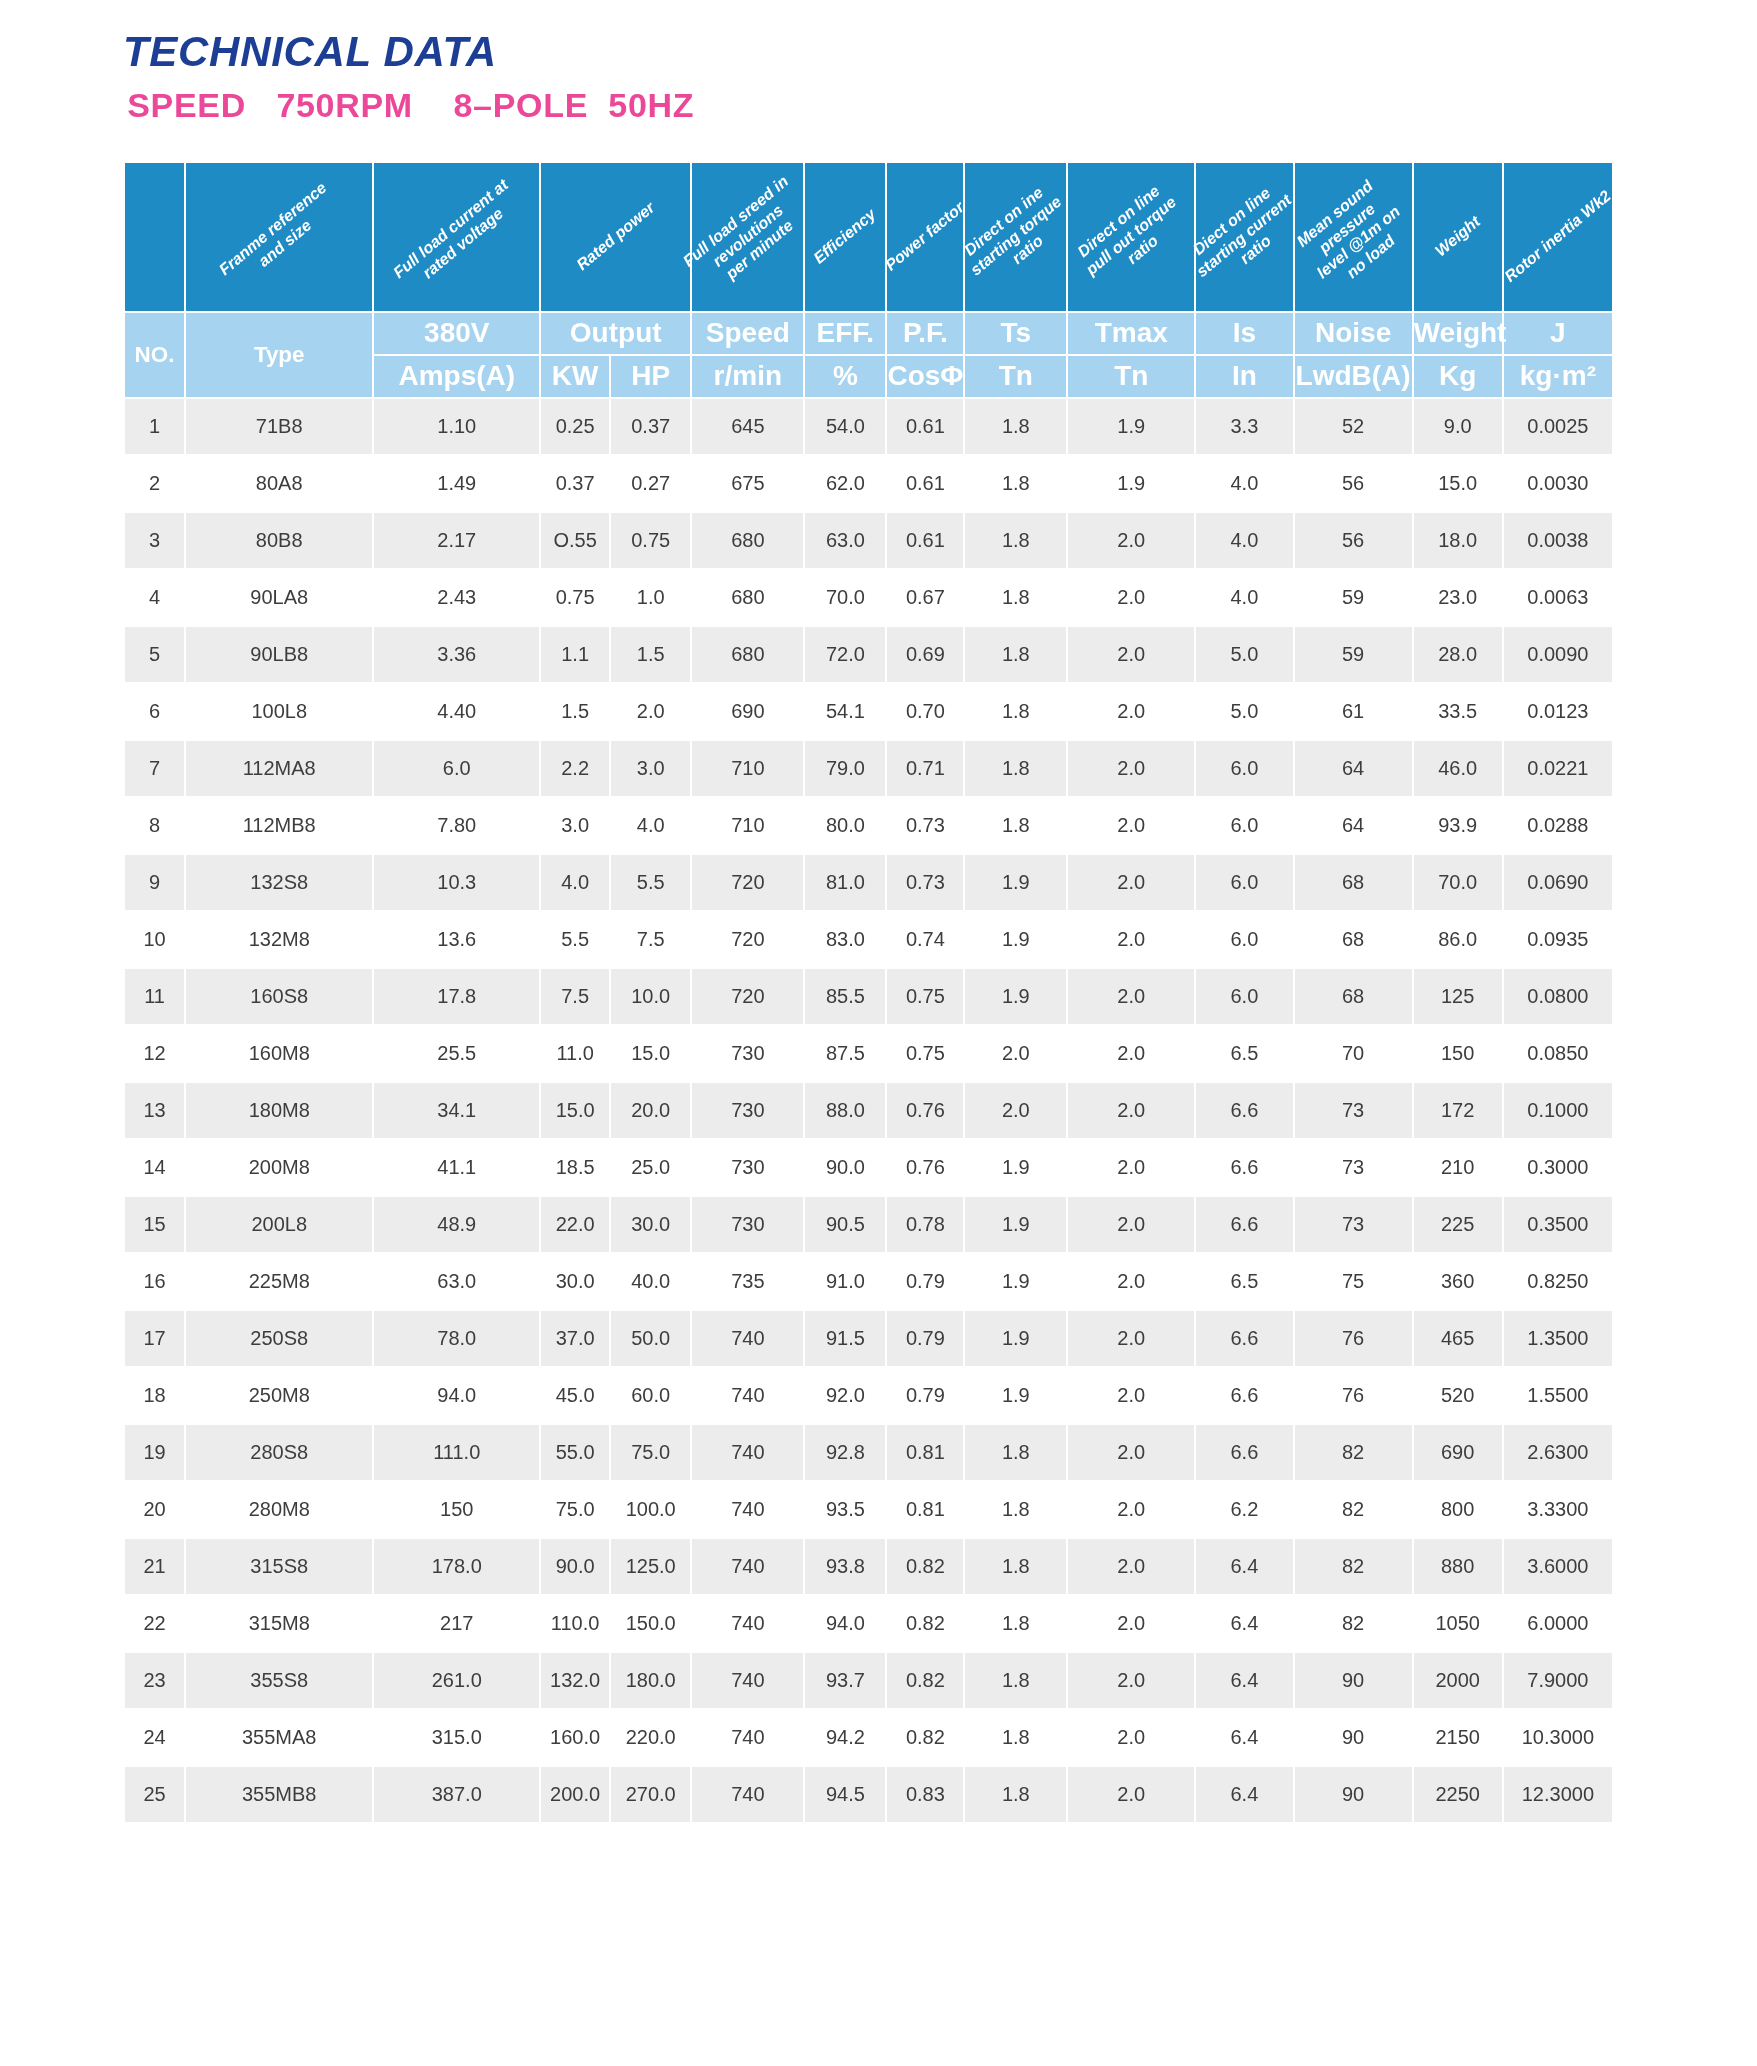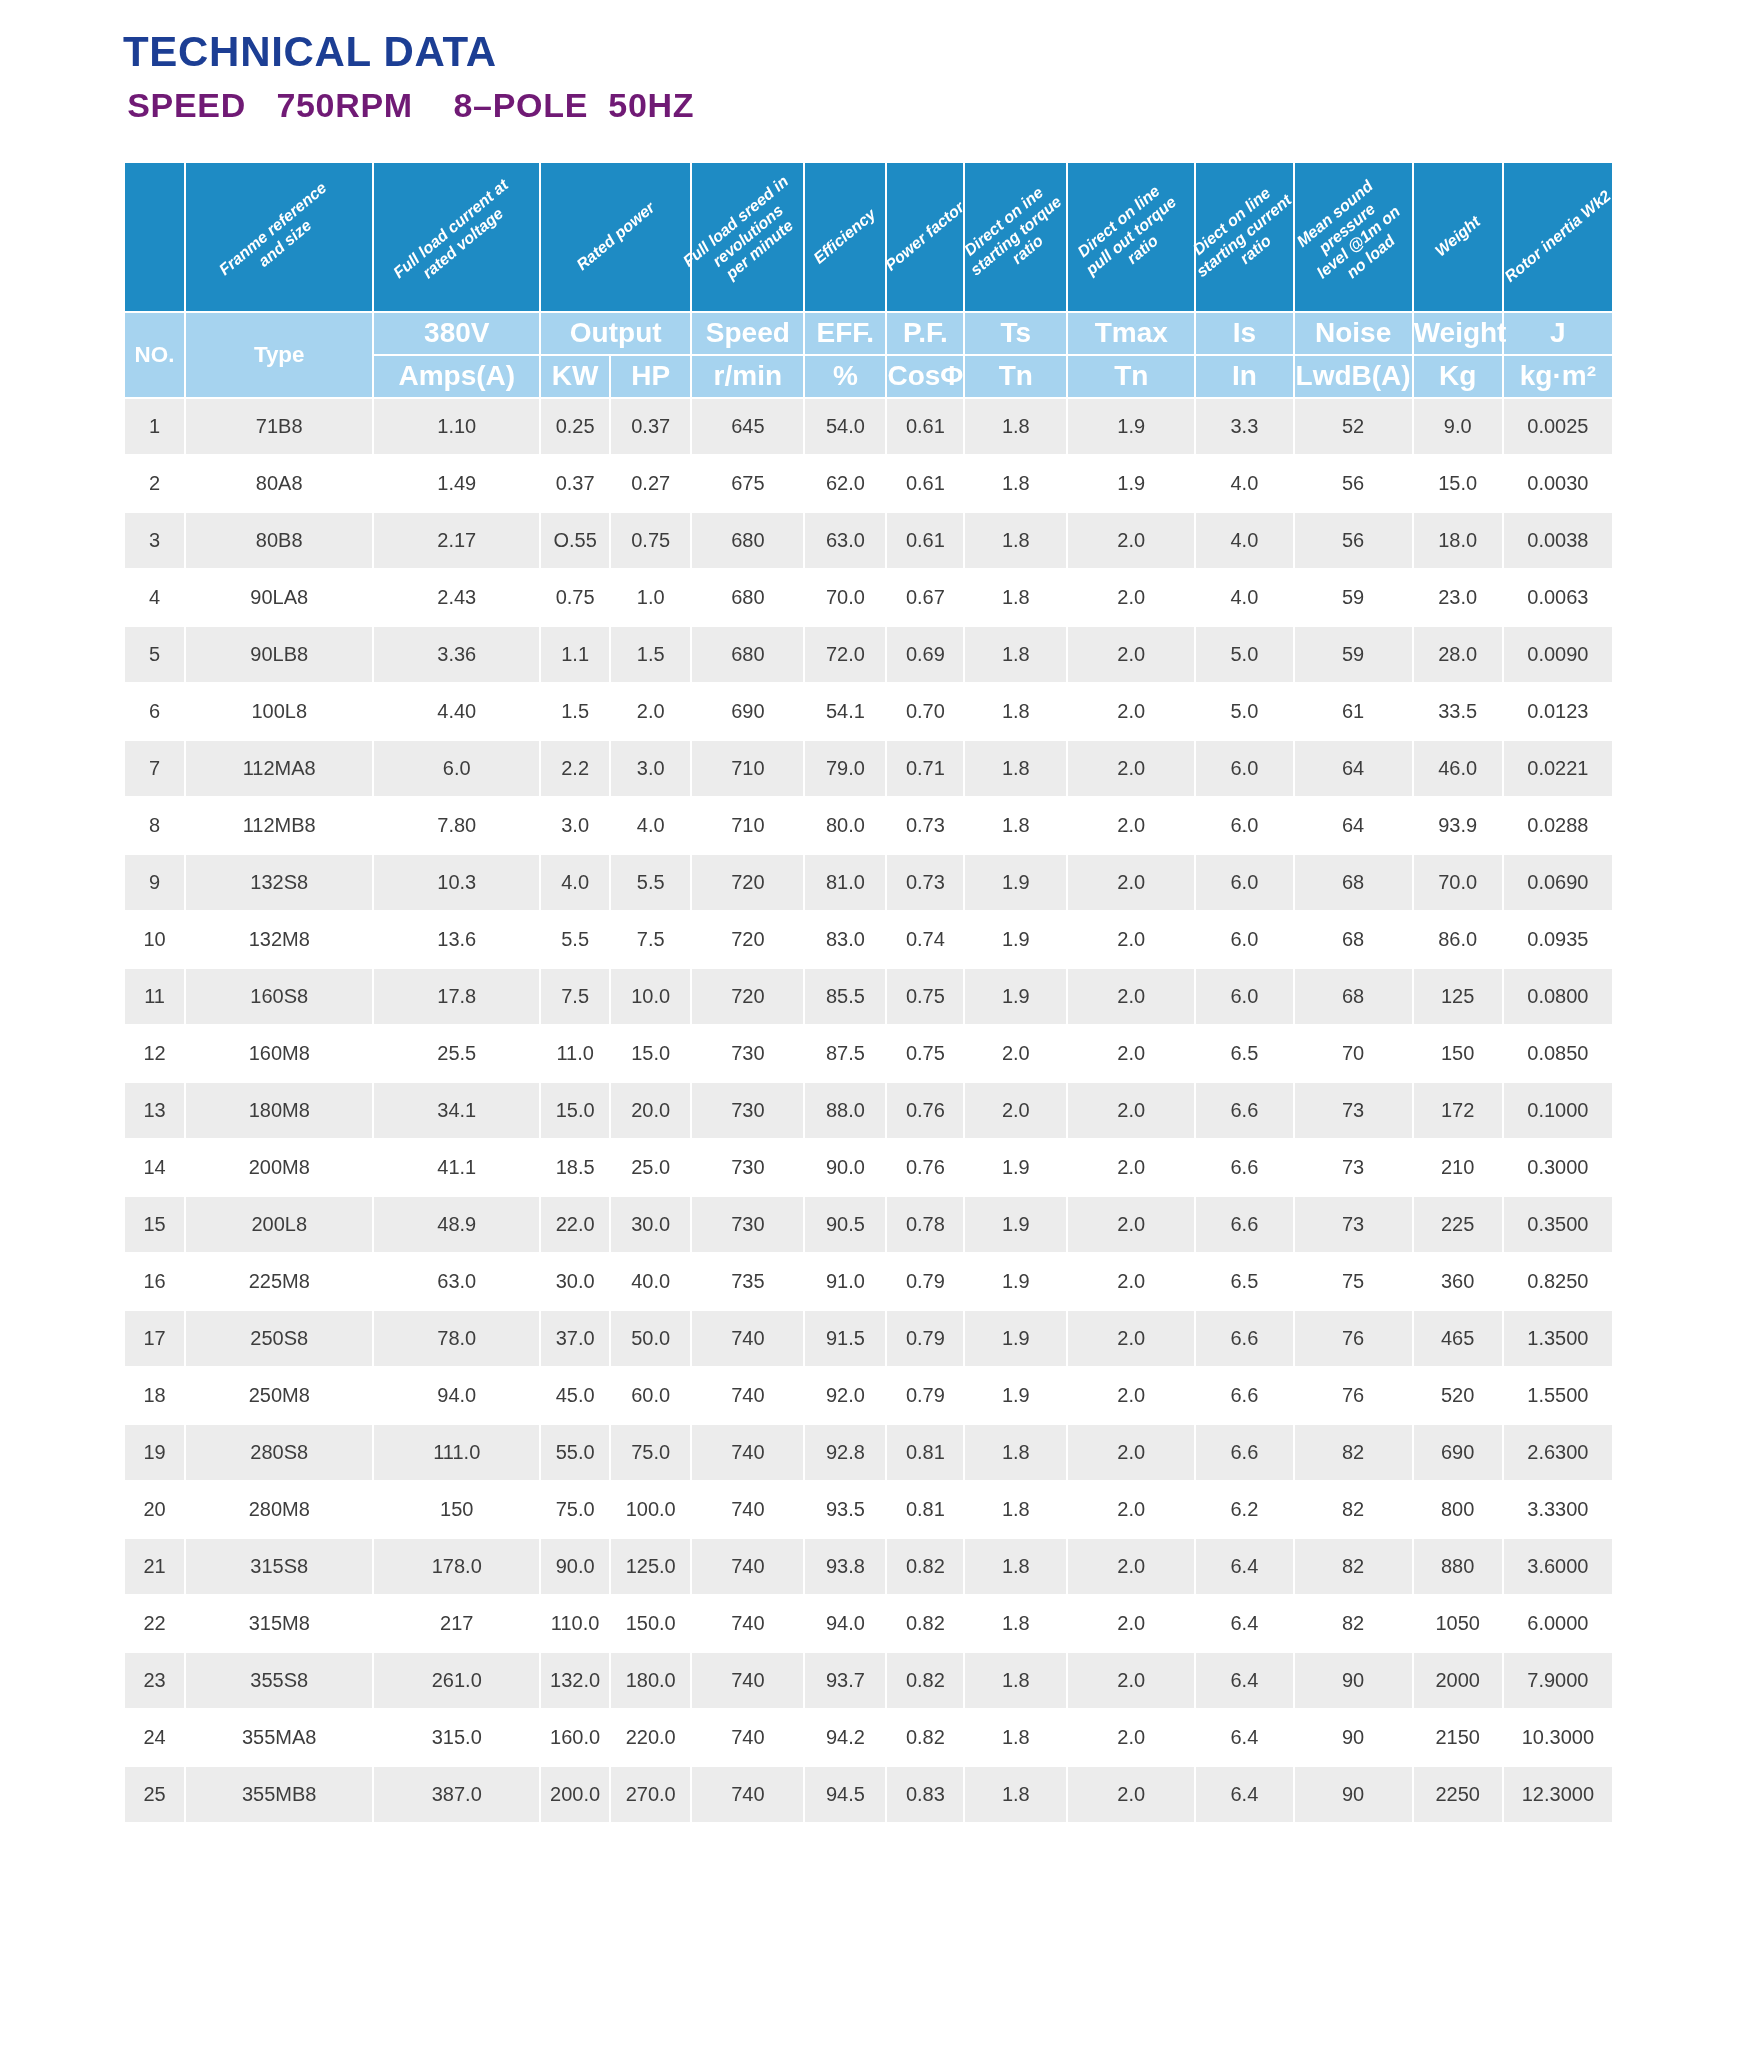--- a/index.html
+++ b/index.html
@@ -8,27 +8,28 @@
     font-family:"Liberation Sans",sans-serif;
     -webkit-font-smoothing:antialiased;
   }
   .page{padding:28px 0 0 123px;}
   .title{
     margin:0;
     font-size:42px;
     font-weight:bold;
     letter-spacing:0.7px;
     color:#1c3e94;
+    font-style:italic;
   }
   .subtitle{
     margin:9.8px 0 0 4.2px;
     font-size:34px;
     font-weight:bold;
     letter-spacing:0.7px;
-    color:#701a75;
+    color:#ec4899;
     white-space:pre;
   }
   table.tech{
     width:1491px;
     margin-top:36px;
     border-collapse:collapse;
     table-layout:fixed;
   }
   table.tech th, table.tech td{
     border:2.8px solid #ffffff;

